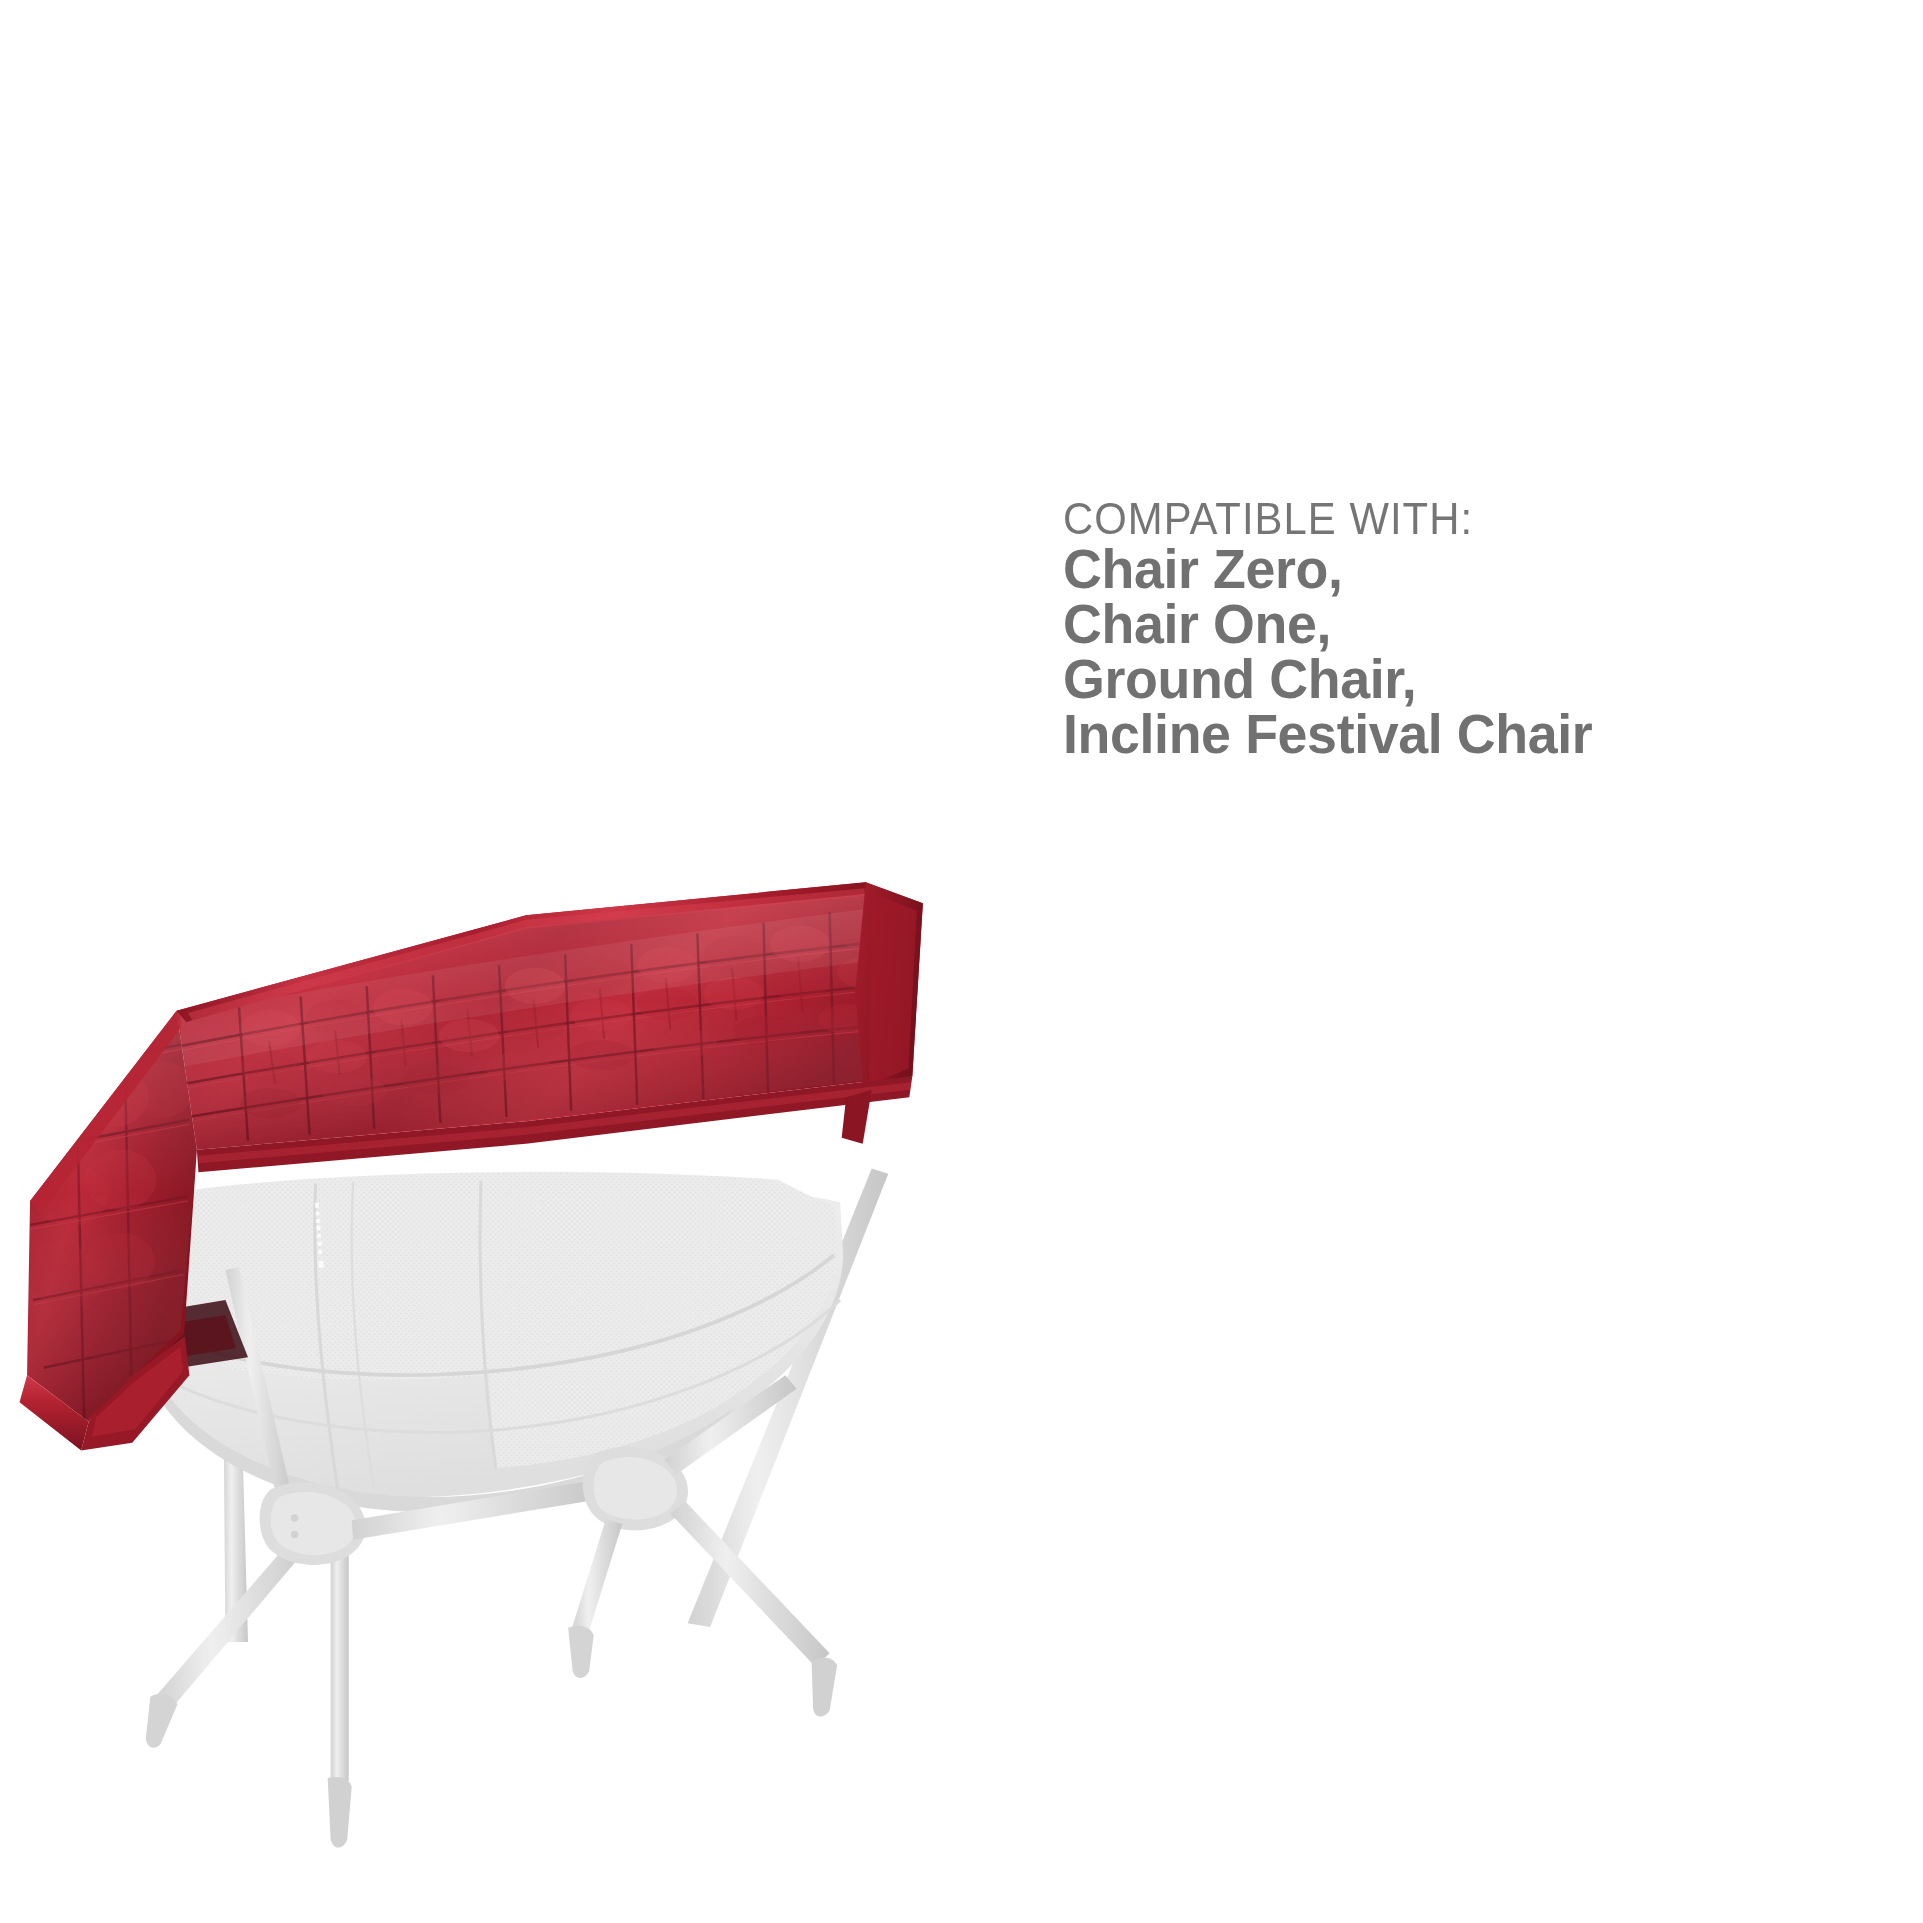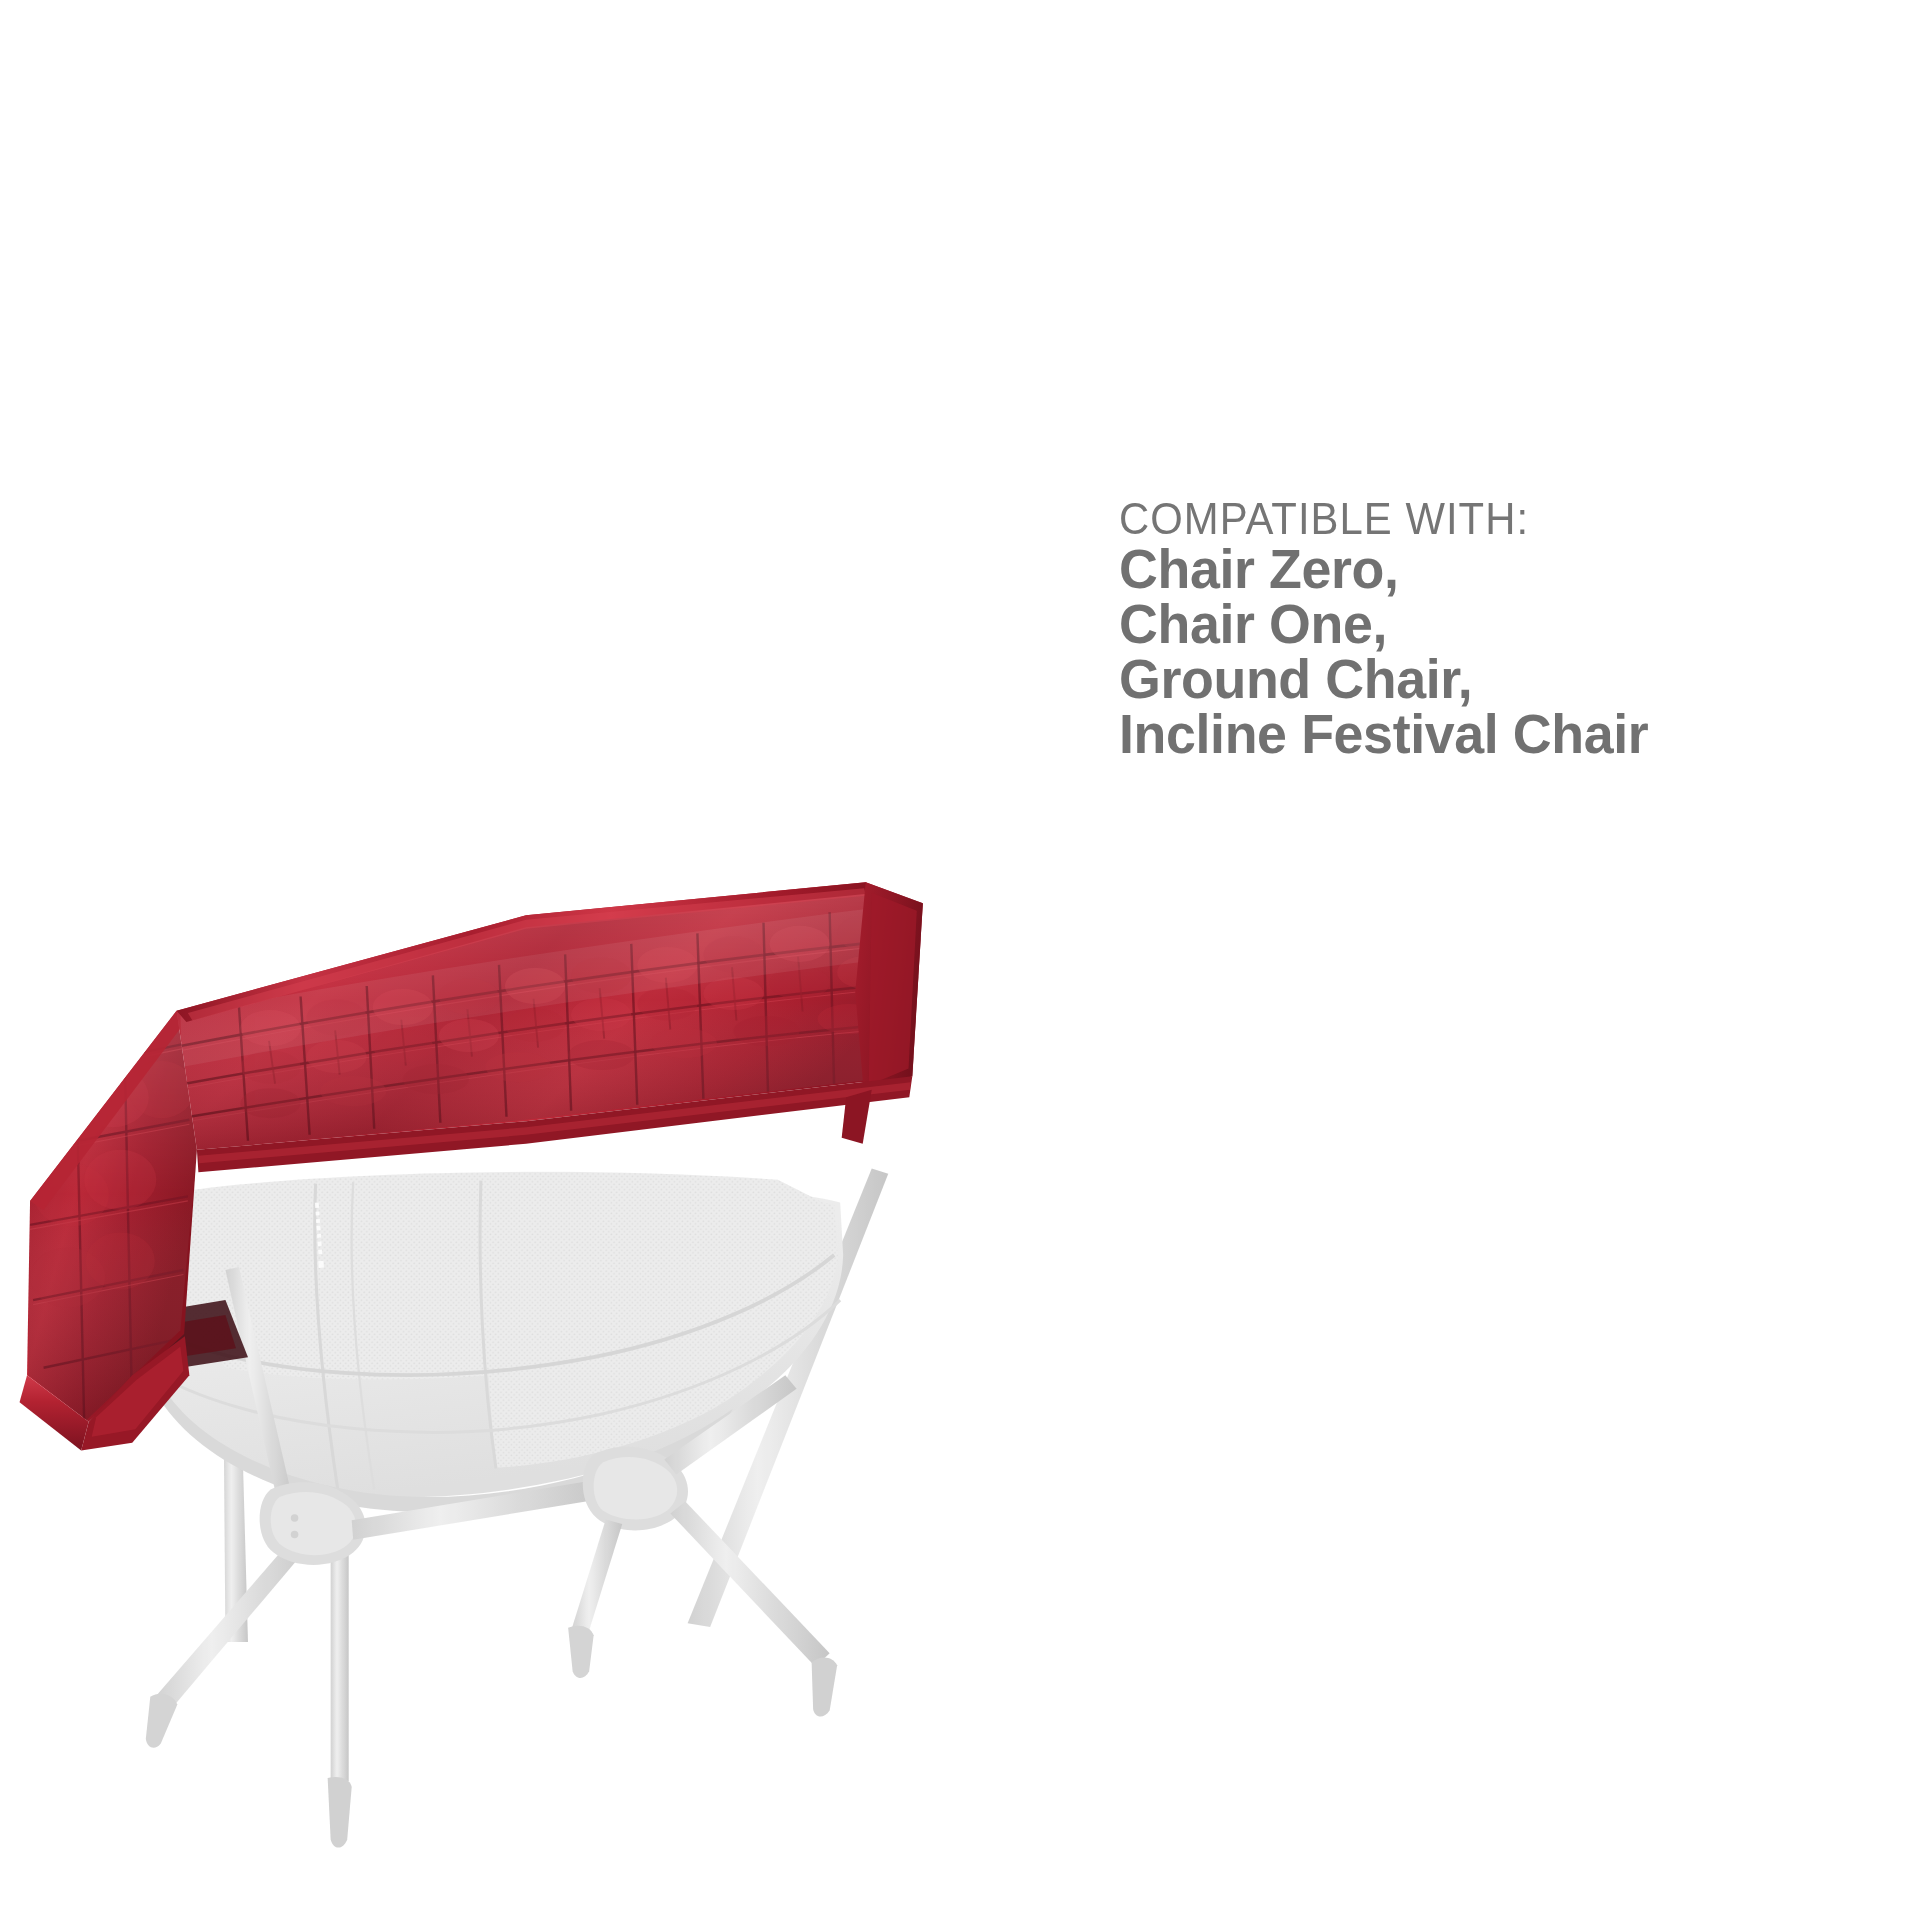--- a/index.html
+++ b/index.html
@@ -1,21 +1,21 @@
 <!DOCTYPE html>
 <html style="font-size:12px"><head>
 <meta charset="utf-8">
 <style>
   html,body{margin:0;padding:0;background:#fff;}
   body{width:1924px;height:1924px;overflow:hidden;
        font-family:"Liberation Sans",sans-serif;}
   #stage{position:relative;width:1924px;height:1924px;background:#ffffff;}
 
   
-  #textblock{position:absolute;left:1119px;top:496px;width:676px;}
+  #textblock{position:absolute;left:1063px;top:496px;width:676px;}
   #kicker{
     font-family:"Liberation Sans",sans-serif;
     font-size:45px;font-weight:400;letter-spacing:1.1px;
     color:#757575;line-height:1.0;white-space:nowrap;
     transform:scaleX(0.93);transform-origin:left top;
   }
   .cline{
     font-family:"Liberation Sans",sans-serif;
     font-size:56px;font-weight:700;letter-spacing:-0.4px;
     color:#717171;line-height:55px;white-space:nowrap;

